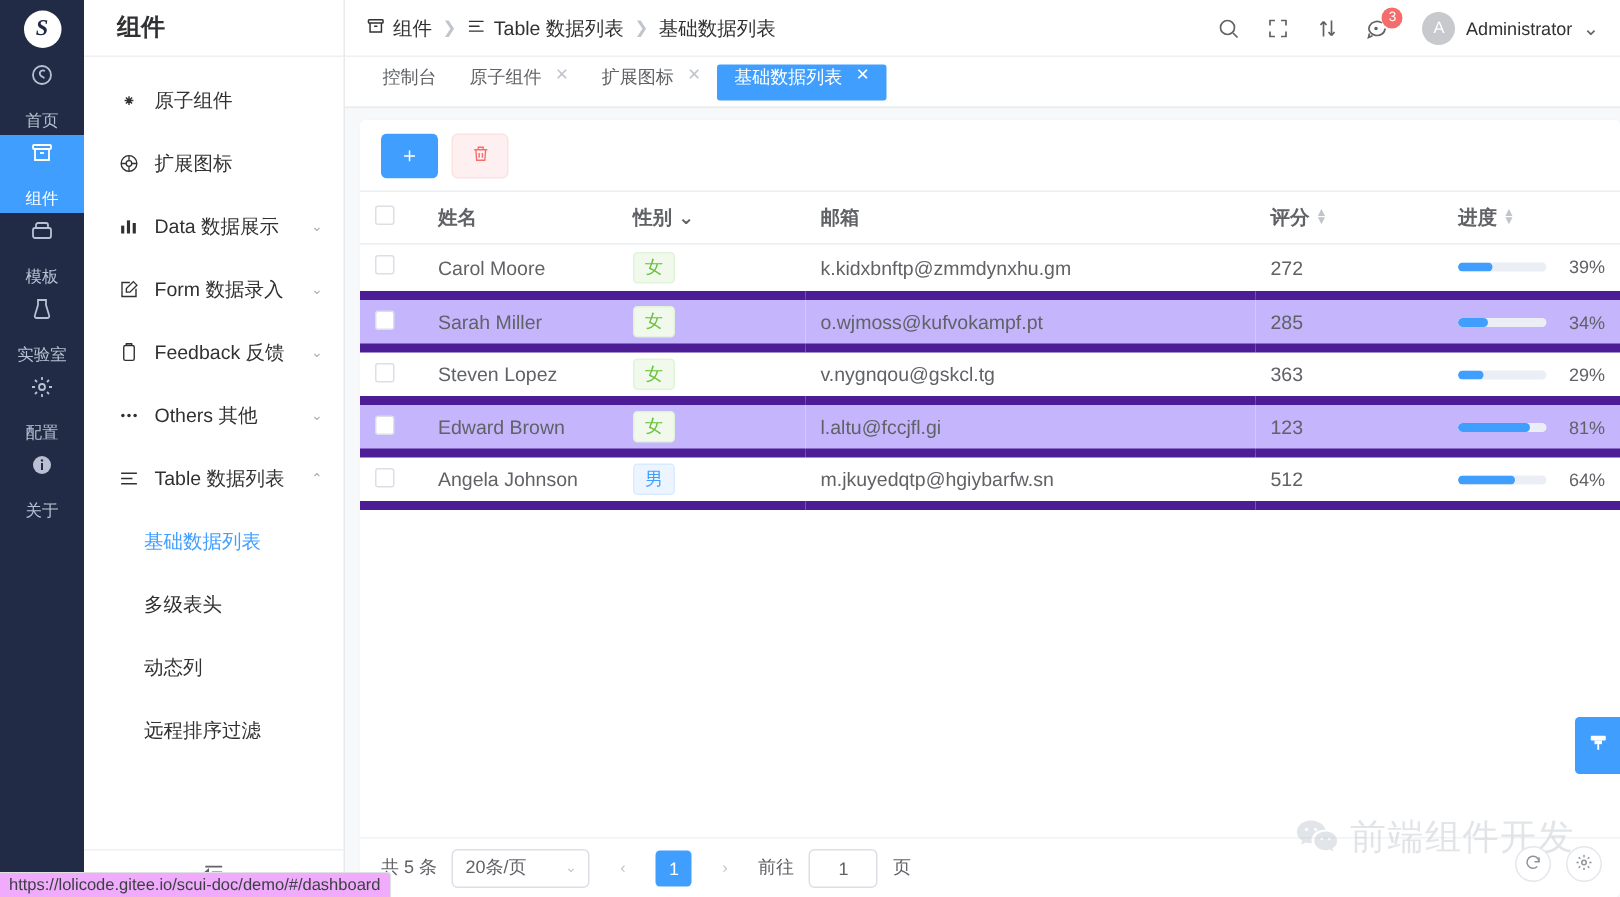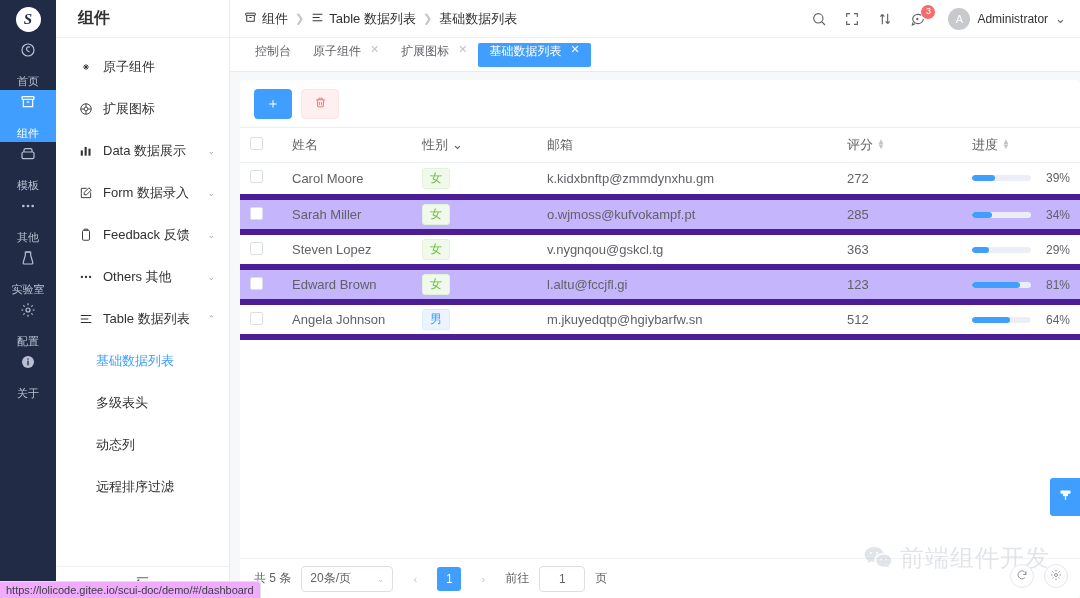--- a/index.html
+++ b/index.html
@@ -104,21 +104,21 @@
   .btn{
     width:38px; height:30px; border-radius:4px; display:flex; align-items:center;
     justify-content:center; cursor:pointer; border:1px solid transparent; font-size:14px;
   }
   .btn-primary{ background:#409eff; color:#fff; }
   .btn-danger{ background:#fef0f0; color:#f56c6c; border-color:#fde2e2; }
 
   
   .tbl{ width:100%; border-collapse:collapse; table-layout:fixed; }
   .tbl th{
-    height:34px; font-size:13px; font-weight:400; color:#606266; text-align:left;
+    height:34px; font-size:13px; font-weight:700; color:#606266; text-align:left;
     border-bottom:1px solid #ebeef5; padding:0 10px; background:#fff;
   }
   .tbl td{
     height:35px; font-size:13px; color:#606266; padding:0 10px;
     border-bottom:6px solid #4c1d95;
   }
   .tbl tr.striped td{ background:#c4b5fd; }
   .thwrap{ display:flex; align-items:center; gap:4px; }
   .sorter{ display:inline-flex; flex-direction:column; line-height:.55; font-size:8px; color:#c0c4cc; }
   .cbx{
@@ -226,30 +226,20 @@
     <div class="rail-item">
       <span class="ri-ico">
         <svg width="16" height="16" viewBox="0 0 24 24" fill="none" stroke="currentColor" stroke-width="1.8">
           <rect x="3" y="9" width="18" height="10" rx="2"></rect>
             <path d="M6 9V6a2 2 0 012-2h8a2 2 0 012 2v3"></path>
         </svg>
       </span>
       <span class="ri-lb">模板</span>
     </div>
 
-    <div class="rail-item">
-      <span class="ri-ico">
-        <svg width="16" height="16" viewBox="0 0 24 24" fill="currentColor">
-          <circle cx="5" cy="12" r="2"></circle>
-            <circle cx="12" cy="12" r="2"></circle>
-            <circle cx="19" cy="12" r="2"></circle>
-        </svg>
-      </span>
-      <span class="ri-lb">其他</span>
-    </div>
 
     <div class="rail-item">
       <span class="ri-ico">
         <svg width="16" height="16" viewBox="0 0 24 24" fill="none" stroke="currentColor" stroke-width="1.8">
           <path d="M8 3h8v5l3 10a2 2 0 01-2 3H7a2 2 0 01-2-3l3-10z"></path>
             <path d="M9 3h6"></path>
         </svg>
       </span>
       <span class="ri-lb">实验室</span>
     </div>

